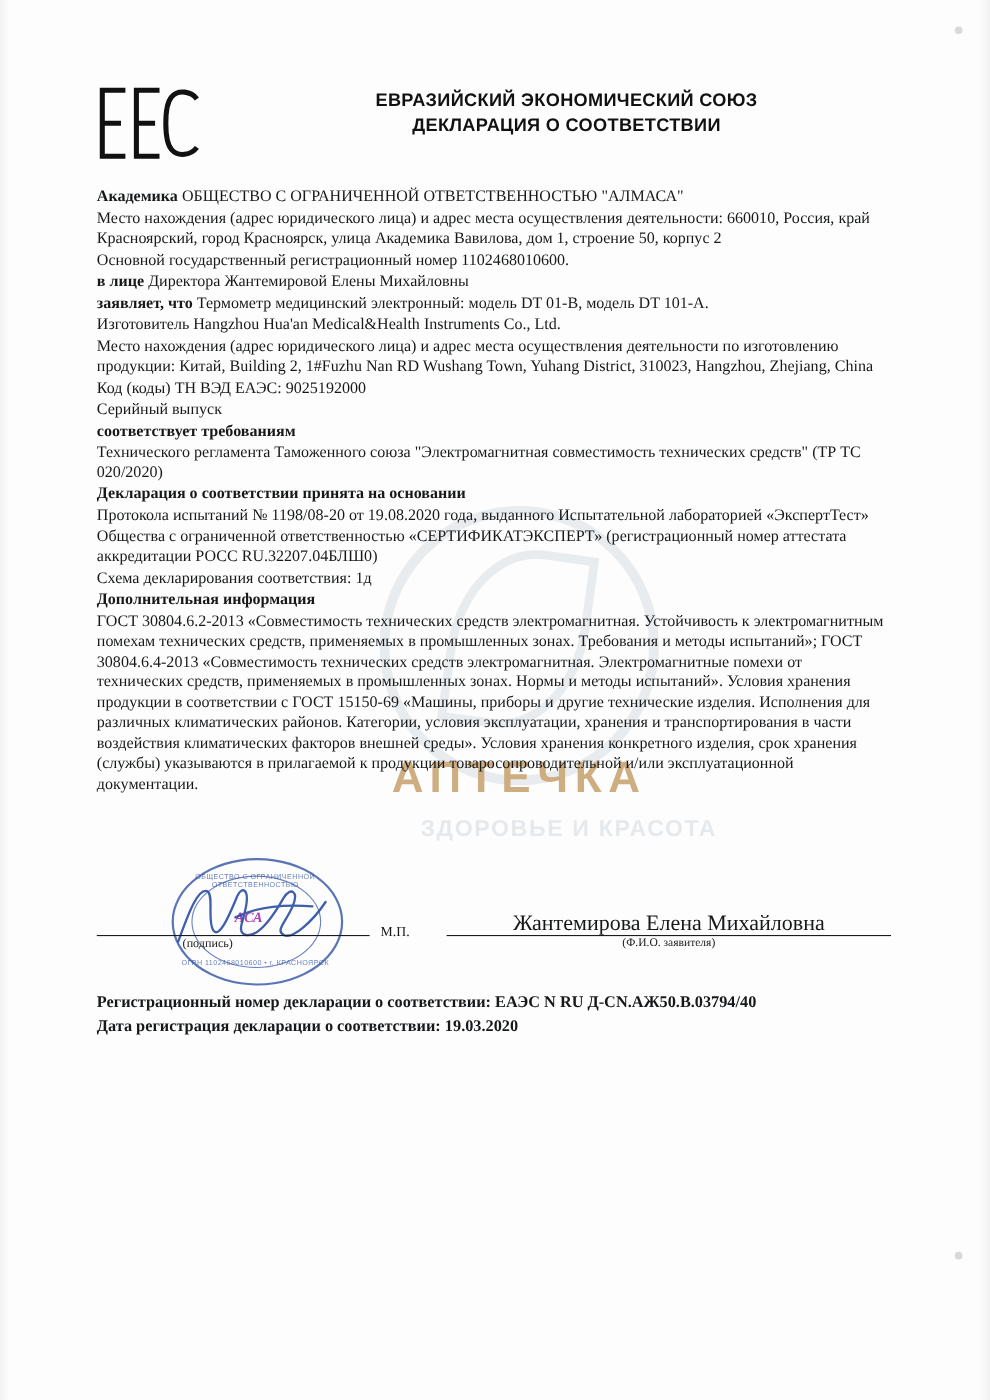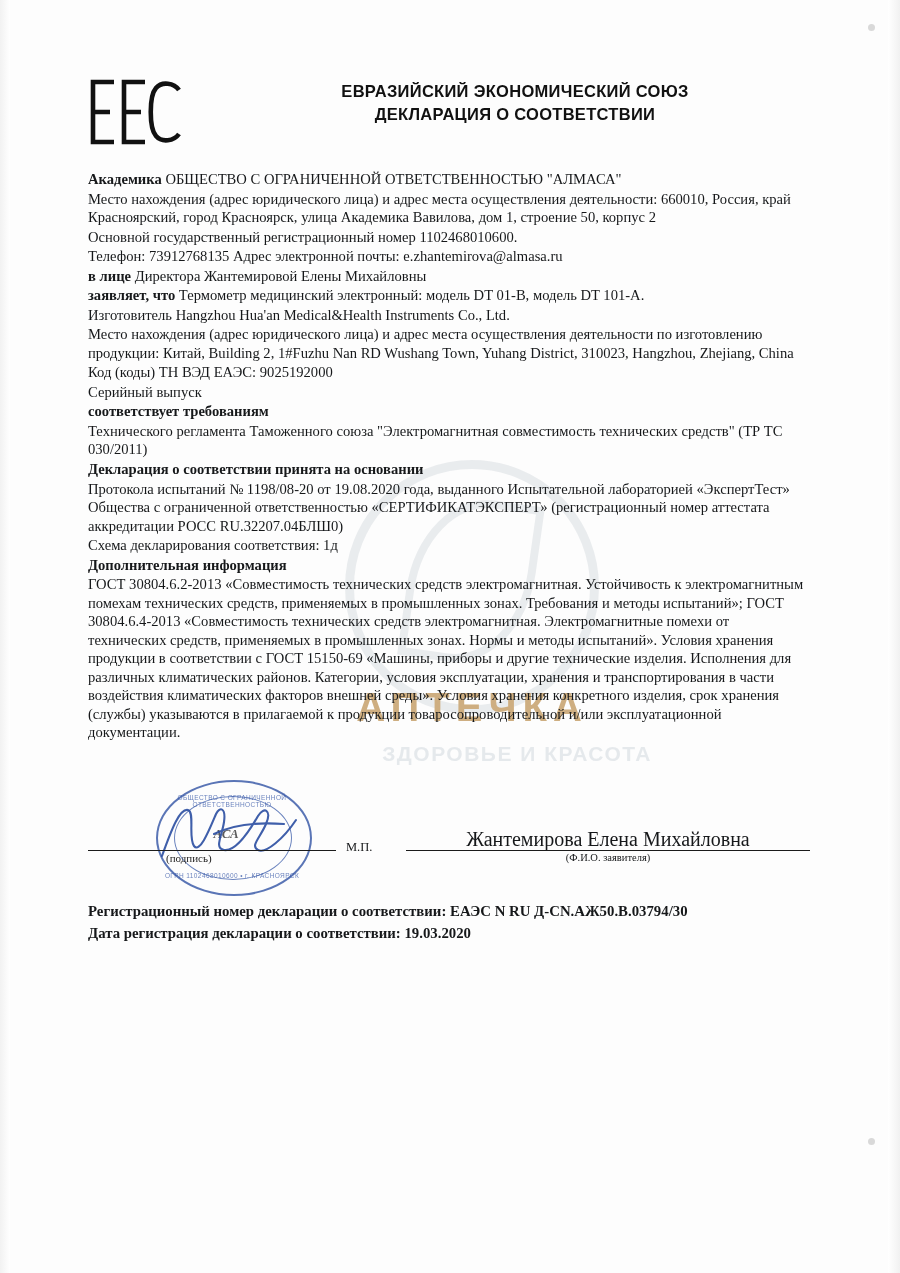--- a/index.html
+++ b/index.html
@@ -225,21 +225,21 @@
     border: 1.3px solid #2b4ea2;
     border-radius: 50%;
     opacity: .7;
   }
   .stamp-txt {
     position: absolute;
     left: 26px;
     top: 46px;
     width: 104px;
     text-align: center;
-    color: #404040;
+    color: #a21caf;
     font-size: 13px;
     font-style: italic;
     font-weight: 700;
     opacity: .85;
     font-family: "Liberation Serif", serif;
   }
   .stamp-micro-top, .stamp-micro-bottom {
     position: absolute;
     width: 152px;
     left: 8px;
@@ -309,39 +309,38 @@
 
   <div class="doc">
 
     <p>
       <span class="b">Академика</span>
       <span>ОБЩЕСТВО С ОГРАНИЧЕННОЙ ОТВЕТСТВЕННОСТЬЮ "АЛМАСА"</span>
     </p>
 
     <p>Место нахождения (адрес юридического лица) и адрес места осуществления деятельности: 660010, Россия, край Красноярский, город Красноярск, улица Академика Вавилова, дом 1, строение 50, корпус 2</p>
     <p>Основной государственный регистрационный номер 1102468010600.</p>
-    <p>Телефон: 73912768135 Адрес электронной почты: e.zhantemirova@almasa.ru</p>
 
     <p>
       <span class="b">в лице</span>
       <span>Директора Жантемировой Елены Михайловны</span>
     </p>
 
     <p>
       <span class="b">заявляет, что</span>
       <span>Термометр медицинский электронный: модель DT 01-B, модель DT 101-A.</span>
     </p>
 
     <p>Изготовитель Hangzhou Hua'an Medical&amp;Health Instruments Co., Ltd.</p>
     <p>Место нахождения (адрес юридического лица) и адрес места осуществления деятельности по изготовлению продукции: Китай, Building 2, 1#Fuzhu Nan RD Wushang Town, Yuhang District, 310023, Hangzhou, Zhejiang, China</p>
     <p>Код (коды) ТН ВЭД ЕАЭС: 9025192000</p>
     <p>Серийный выпуск</p>
 
     <p class="b">соответствует требованиям</p>
-    <p>Технического регламента Таможенного союза "Электромагнитная  совместимость технических средств" (ТР ТС 030/2011)</p>
+    <p>Технического регламента Таможенного союза "Электромагнитная  совместимость технических средств" (ТР ТС 020/2020)</p>
 
     <p class="b">Декларация о соответствии принята на основании</p>
     <p>Протокола испытаний № 1198/08-20 от 19.08.2020 года, выданного Испытательной лабораторией «ЭкспертТест» Общества с ограниченной ответственностью «СЕРТИФИКАТЭКСПЕРТ» (регистрационный номер аттестата аккредитации РОСС  RU.32207.04БЛШ0)</p>
     <p>Схема декларирования соответствия: 1д</p>
 
     <p class="b">Дополнительная информация</p>
     <p>ГОСТ 30804.6.2-2013 «Совместимость технических средств электромагнитная. Устойчивость к электромагнитным помехам технических средств, применяемых в промышленных зонах. Требования и методы испытаний»; ГОСТ 30804.6.4-2013 «Совместимость технических средств электромагнитная. Электромагнитные помехи от технических средств, применяемых в промышленных зонах. Нормы и методы испытаний». Условия хранения продукции в соответствии с ГОСТ 15150-69 «Машины, приборы и другие технические изделия. Исполнения для различных климатических районов. Категории, условия эксплуатации, хранения и транспортирования в части воздействия климатических факторов внешней среды». Условия хранения конкретного изделия, срок хранения (службы) указываются в прилагаемой к продукции товаросопроводительной и/или эксплуатационной документации.</p>
 
   </div>
 
@@ -369,21 +368,21 @@
     <div class="mp">М.П.</div>
 
     <div class="sig-name">Жантемирова Елена Михайловна</div>
     <div class="sig-line-right"></div>
     <div class="sig-caption-right">(Ф.И.О. заявителя)</div>
   </div>
 
   <div class="footer">
     <div>
       <span>Регистрационный номер декларации о соответствии:</span>
-      <span>ЕАЭС N RU Д-CN.АЖ50.В.03794/30</span>
+      <span>ЕАЭС N RU Д-CN.АЖ50.В.03794/40</span>
     </div>
     <div>
       <span>Дата регистрация декларации о соответствии:</span>
       <span>19.03.2020</span>
     </div>
   </div>
 
 </div>
 
 </body></html>

